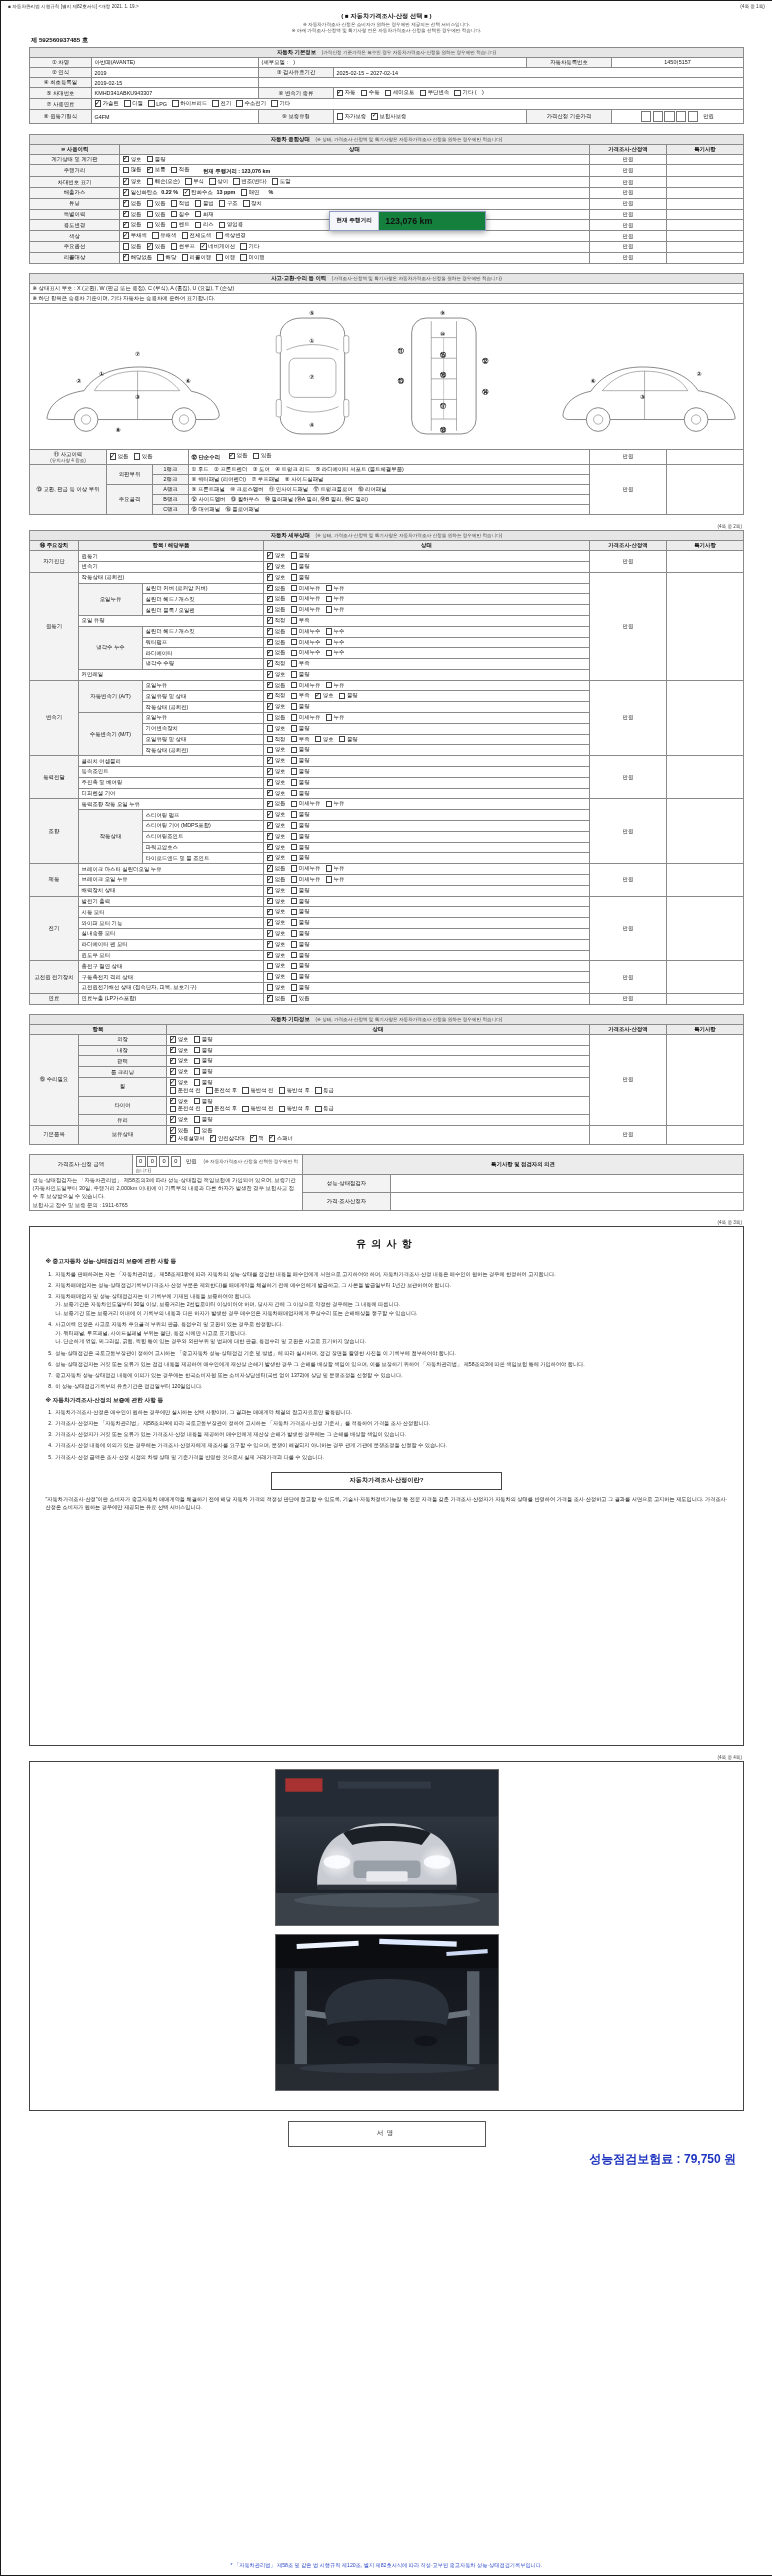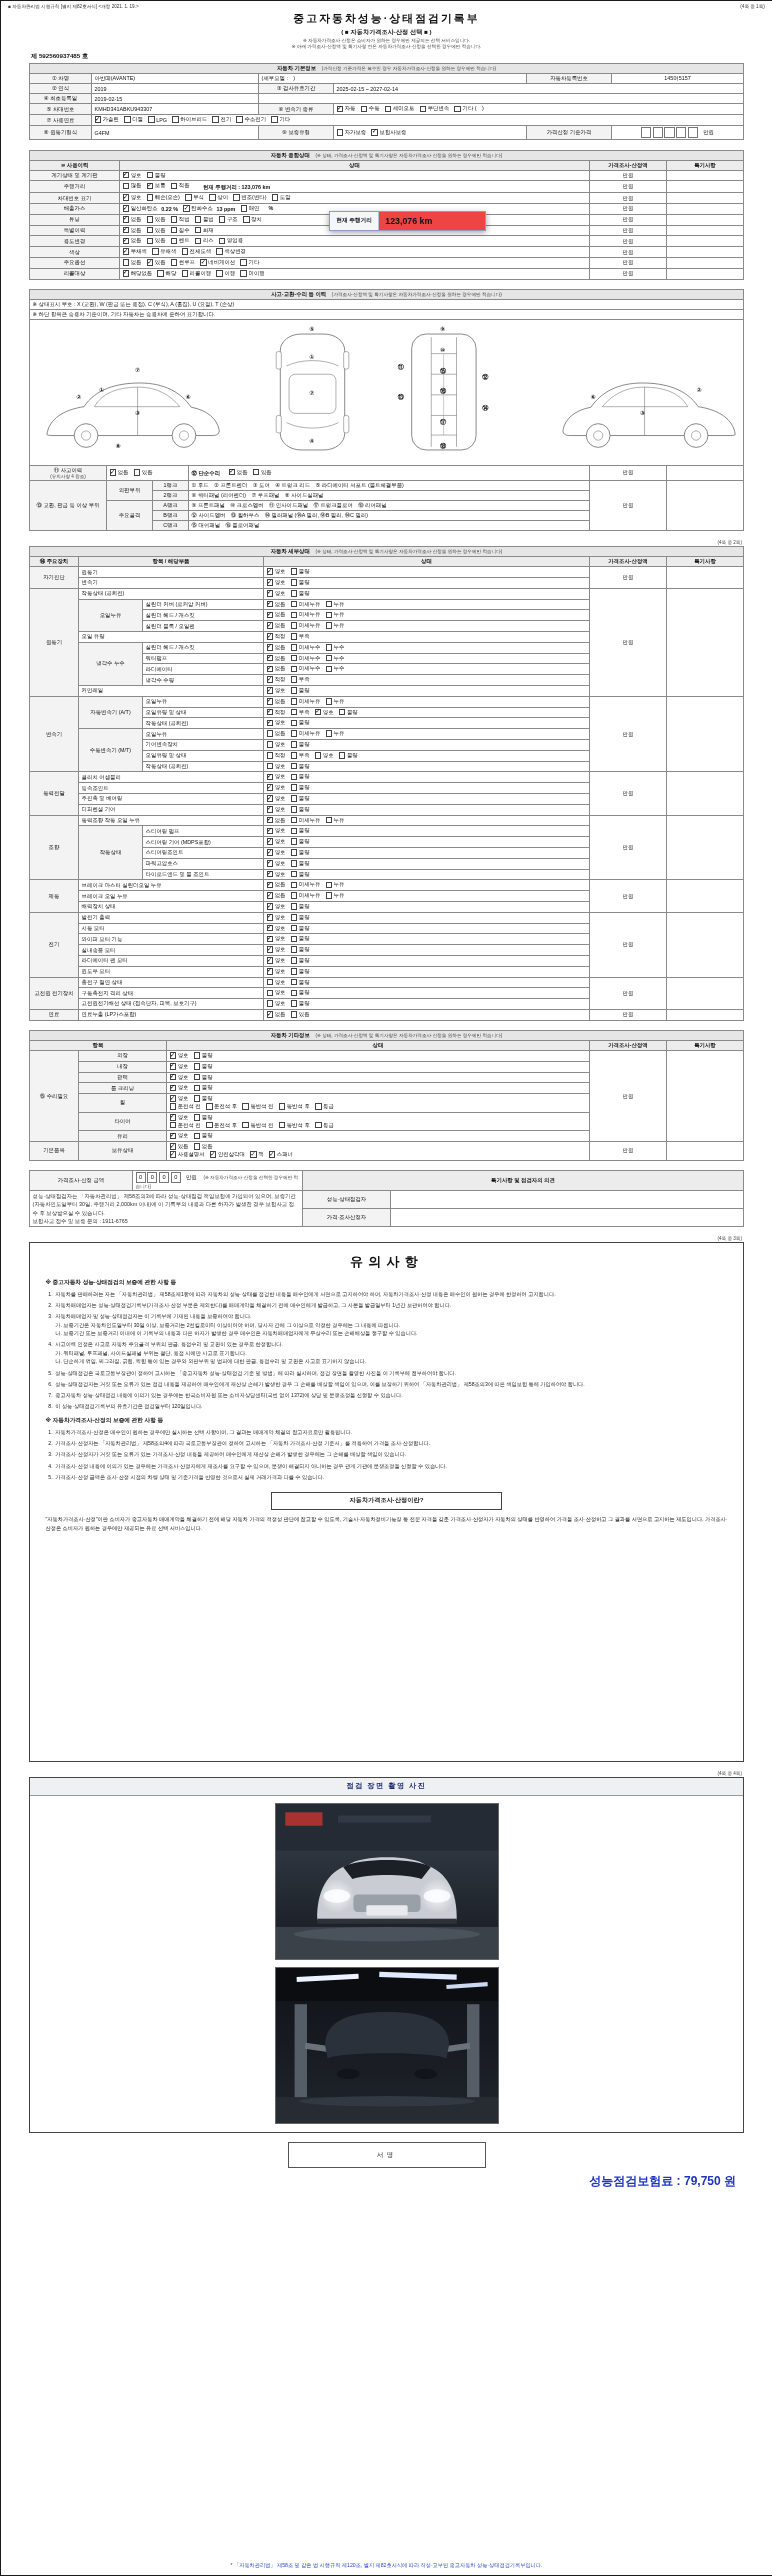--- a/index.html
+++ b/index.html
@@ -29,27 +29,27 @@
   .ckval{margin-left:2.1px;font-weight:bold;}
   .extra{margin-left:8.2px;font-weight:bold;}
   .digit{display:inline-block;width:8.2px;height:9.3px;border:0.5px solid #777;margin-right:1.5px;text-align:center;
          line-height:9.3px;font-size:5.7px;vertical-align:middle;background:#fff;}
   .unit{margin-left:2.1px;}
   .tiny{font-size:4.6px;color:#444;}
   .smallnote{font-size:4.9px;color:#333;white-space:pre-line;line-height:1.5;vertical-align:top;}
   .legendline{font-size:4.9px;color:#222;border:none;padding:1px 4.1px;}
   .diagram-cell{padding:3.1px;}
   .dnum{font-size:12px;fill:#222;font-weight:bold;}
-  .callout{position:absolute;left:328px;top:210px;width:155px;background:#ef4444;border:1px solid #8d9cc0;
+  .callout{position:absolute;left:328px;top:210px;width:155px;background:#15803d;border:1px solid #8d9cc0;
            box-shadow:0 2.1px 6.2px rgba(0,0,0,.4);display:flex;z-index:5;}
   .callout .cl{background:#f4f6fa;padding:5.2px 6.2px;font-size:5.7px;font-weight:bold;border-right:0.5px solid #b8c0d4;
                display:flex;align-items:center;}
   .callout .cv{padding:4.1px 6.2px;font-size:8.8px;font-weight:bold;display:flex;align-items:center;}
   .notices{border:0.8px solid #444;margin:0 28px 9.3px;padding:9.3px 15.5px;min-height:520px;box-sizing:border-box;}
-  .notices h2{text-align:center;font-size:13px;letter-spacing:5.2px;margin:1px 0 7.2px;}
+  .notices h2{text-align:center;font-size:10px;letter-spacing:5.2px;margin:1px 0 7.2px;}
   .nsec{font-size:5.7px;font-weight:bold;margin:6.2px 0 3.1px;}
   .nitem{display:flex;gap:2.6px;font-size:5.2px;line-height:1.65;margin-bottom:2.6px;color:#222;}
   .nno{min-width:7.2px;text-align:right;flex:none;}
   .ntext{white-space:pre-line;text-align:justify;}
   .nbox{width:222px;margin:10.3px auto 5.2px;border:0.8px solid #444;padding:3.6px;text-align:center;
         font-size:6.2px;font-weight:bold;}
   .nboxtext{font-size:5.2px;line-height:1.65;text-align:justify;white-space:pre-line;margin-top:4.1px;}
   .photo-block{border:0.8px solid #444;min-height:340px;padding-bottom:8.2px;}
   .photo-title{background:#eef0f4;color:#1a2a6b;font-weight:bold;font-size:7.2px;text-align:center;
                padding:3.1px;border-bottom:0.5px solid #999;letter-spacing:1.5px;}
@@ -65,21 +65,20 @@
 <body>
 
 <div class="sheet">
 
   <div class="page-top">
     <span>■ 자동차관리법 시행규칙 [별지 제82호서식] &lt;개정 2021. 1. 19.&gt;</span>
     <span>(4쪽 중 1쪽)</span>
   </div>
 
   <div class="doc-head">
-    <div class="doc-title">중고자동차성능·상태점검기록부</div>
     <div class="doc-sub">( ■ 자동차가격조사·산정 선택 ■ )</div>
     <div class="doc-note">※ 자동차가격조사·산정은 소비자가 원하는 경우에만 제공되는 선택 서비스입니다.</div>
     <div class="doc-note">※ 아래 가격조사·산정액 및 특기사항 란은 자동차가격조사·산정을 선택한 경우에만 적습니다.</div>
   </div>
   <div class="doc-no">제 592560937485 호</div>
 
   <div class="block">
     <table class="t">
       <colgroup>
           <col style="width:62px">
@@ -1355,21 +1354,20 @@
           <span class="ntext">가격조사·산정 금액은 조사·산정 시점의 차량 상태 및 기준가격을 반영한 것으로서 실제 거래가격과 다를 수 있습니다.</span>
         </div>
       </div>
     <div class="nbox">자동차가격조사·산정이란?</div>
     <div class="nboxtext">"자동차가격조사·산정"이란 소비자가 중고자동차 매매계약을 체결하기 전에 해당 자동차 가격의 적정성 판단에 참고할 수 있도록, 기술사·자동차정비기능장 등 전문 자격을 갖춘 가격조사·산정자가 자동차의 상태를 반영하여 가격을 조사·산정하고 그 결과를 서면으로 고지하는 제도입니다. 가격조사·산정은 소비자가 원하는 경우에만 제공되는 유료 선택 서비스입니다.</div>
   </div>
 
   <div class="pagemark">(4쪽 중 4쪽)</div>
 
   <div class="block photo-block">
-    <div class="photo-title">점검 장면 촬영 사진</div>
     <div class="photo-stack">
 
       <svg class="photo" width="222" height="155" viewBox="0 0 430 300">
         <defs>
           <linearGradient id="pg1" x1="0" y1="0" x2="0" y2="1">
             <stop offset="0" stop-color="#39414c"></stop>
               <stop offset="1" stop-color="#161a20"></stop>
           </linearGradient>
           <radialGradient id="hl" cx="0.5" cy="0.5" r="0.5">
             <stop offset="0" stop-color="#ffffff"></stop>

